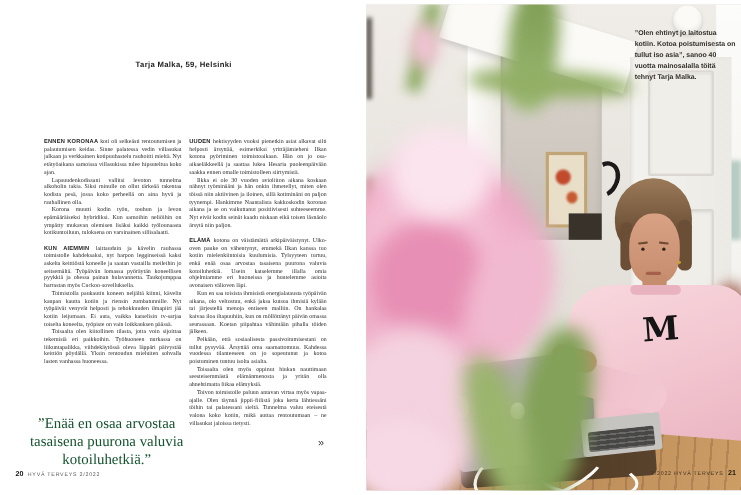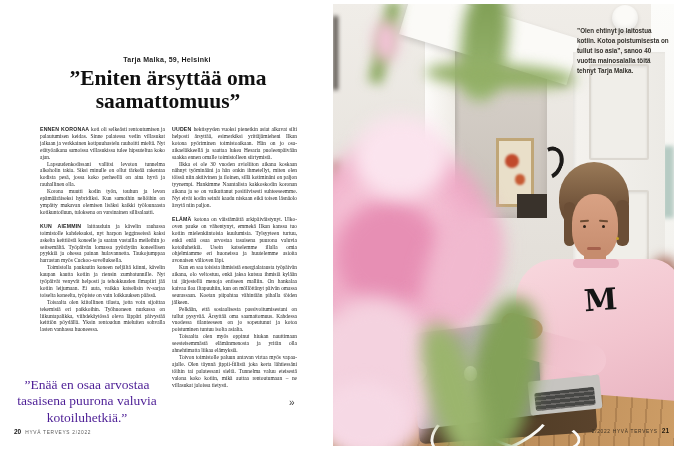--- a/index.html
+++ b/index.html
@@ -27,22 +27,22 @@
     flex:1;min-width:0;
     font-family:"Liberation Serif",serif;font-size:5.4px;line-height:6.9px;
     text-align:justify;color:#1f1f1f;
   }
   .body-p{margin:0;text-indent:7px;}
   .body-p.has-lead{text-indent:0;margin-top:7px;}
   .body-p.has-lead:first-child{margin-top:0;}
   .lead{font-family:"Liberation Sans",sans-serif;font-weight:700;font-size:5.2px;letter-spacing:.2px;}
   .continuation{top:397px;left:289px;font-size:10px;color:#3a3a3a;}
   .pull-quote{
-    top:377px;left:6px;width:162px;text-align:center;
-    font-family:"Liberation Serif",serif;font-size:13.5px;line-height:1.22;color:#4c1d95;
+    top:377px;left:16px;width:162px;text-align:center;
+    font-family:"Liberation Serif",serif;font-size:13.5px;line-height:1.22;color:#14532d;
   }
   .footer-left{top:428px;left:14px;display:flex;align-items:baseline;gap:4px;}
   .footer-left .pg{font-size:6.5px;font-weight:700;color:#111;}
   .footer-left .lbl{font-size:4.8px;letter-spacing:.7px;color:#5a5a5a;text-transform:uppercase;}
 
   
   .photo{left:333px;top:4px;width:341px;height:442px;overflow:hidden;background:#e9e5e0;}
   .wall{inset:0;background:linear-gradient(180deg,#f0ede8,#e4e0da 55%,#ded9d2);}
   .window-light{left:318px;top:0;width:23px;height:262px;background:linear-gradient(180deg,#fcfcfa,#f3f2ee);}
   .window-art{left:329px;top:142px;width:12px;height:72px;background:#b6cbc3;filter:blur(2px);}
@@ -133,21 +133,20 @@
   .footer-right{left:236px;top:423px;width:100px;display:flex;justify-content:flex-end;align-items:baseline;gap:4px;}
   .footer-right .lbl{font-size:4.8px;letter-spacing:.7px;color:#3f3324;text-transform:uppercase;}
   .footer-right .pg{font-size:6.5px;font-weight:700;color:#241c10;}
 </style>
 </head>
 <body>
 
 <div class="ab spread" style="inset:0;">
 
   <div class="ab byline">Tarja Malka, 59, Helsinki</div>
-  <h1 class="ab headline" style="margin:0;">”Eniten ärsyttää oma saamattomuus”</h1>
 
   <div class="ab columns">
     <div class="col">
         <p class="body-p has-lead"><strong class="lead">ENNEN KORONAA </strong>koti oli selkeästi rentoutumisen ja palautumisen keidas. Sinne palatessa vedin villasukat jalkaan ja verkkainen kotipuuhastelu rauhoitti mieltä. Nyt etätyöaikana samoissa villasukissa tulee hipsuteltua koko ajan.</p>
         <p class="body-p">Lapsuudenkodissani vallitsi levoton tunnelma alkoholin takia. Siksi minulle on ollut tärkeää rakentaa kodista pesä, jossa koko perheellä on aina hyvä ja rauhallinen olla.</p>
         <p class="body-p">Korona muutti kodin työn, touhun ja levon epämääräiseksi hybridiksi. Kun samoihin neliöihin on ympätty mukavan olemisen lisäksi kaikki työlounaasta kotikuntoiluun, tuloksena on varsinainen sillisalaatti.</p>
         <p class="body-p has-lead"><strong class="lead">KUN AIEMMIN </strong>laittauduin ja kävelin rauhassa toimistolle kahdeksaksi, nyt harpon legginseissä kaksi askelta keittiöstä koneelle ja saatan vastailla meileihin jo seitsemältä. Työpäivän lomassa pyöräytän koneellisen pyykkiä ja ohessa painan hulavannetta. Taukojumppaa harrastan myös Cuckoo-sovelluksella.</p>
         <p class="body-p">Toimistolla paukautin koneen neljältä kiinni, kävelin kaupan kautta kotiin ja riensin zumbatunnille. Nyt työpäivät venyvät helposti ja tehokkuuden ilmapiiri jää kotiin leijumaan. Ei auta, vaikka katselisin tv-sarjaa toiselta koneelta, työpiste on vain loikkauksen päässä.</p>
         <p class="body-p">Toisaalta olen kiitollinen tilasta, jotta voin sijoittaa tekemisiä eri paikkoihin. Työhuoneen nurkassa on liikuntapalikka, viihdekäytössä oleva läppäri päivystää keittiön pöydällä. Yksin rentoudun mieluiten sohvalla lasten vanhassa huoneessa.</p>
       </div>

